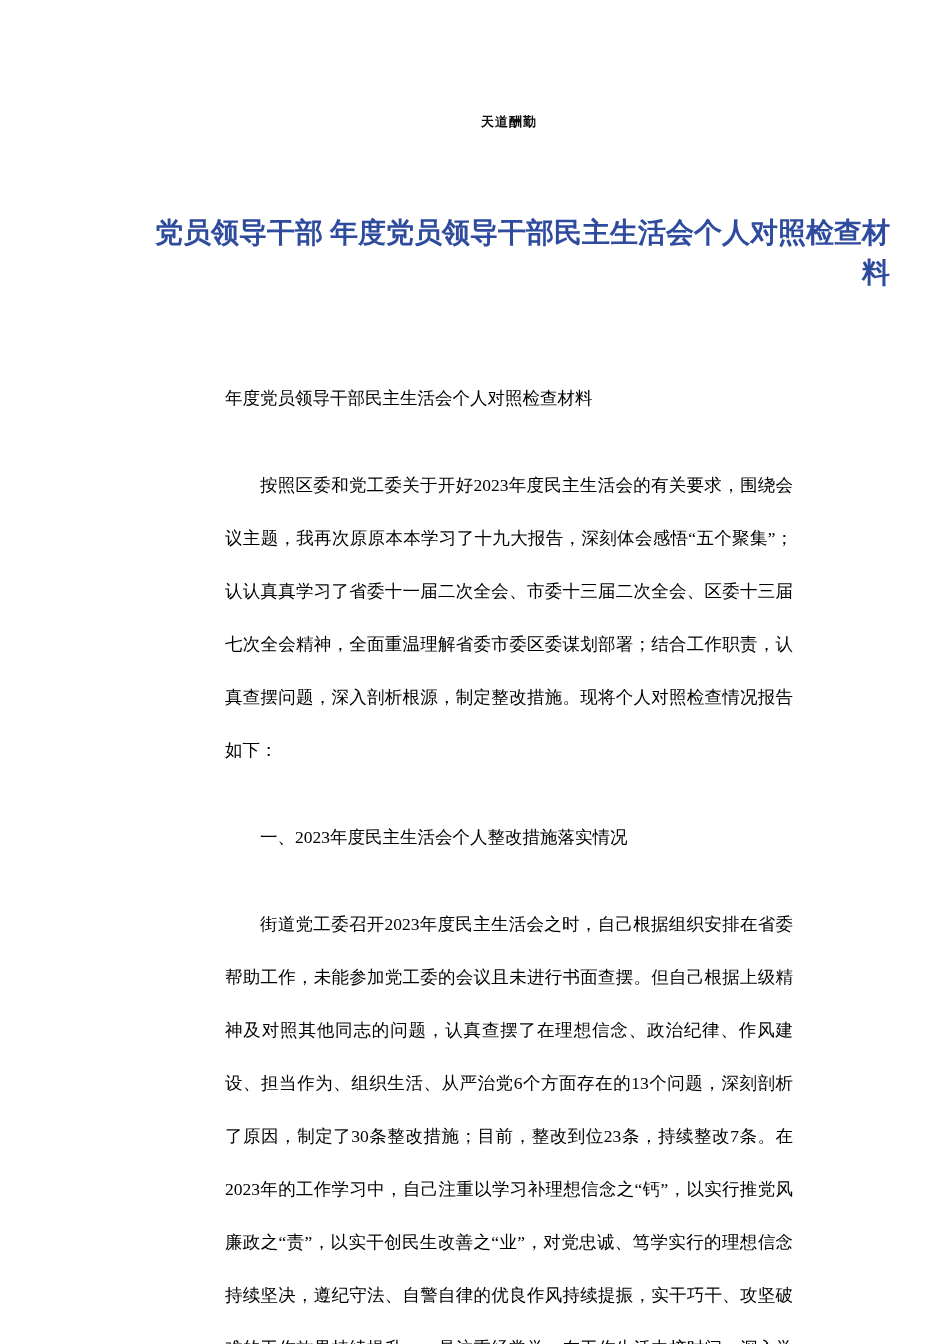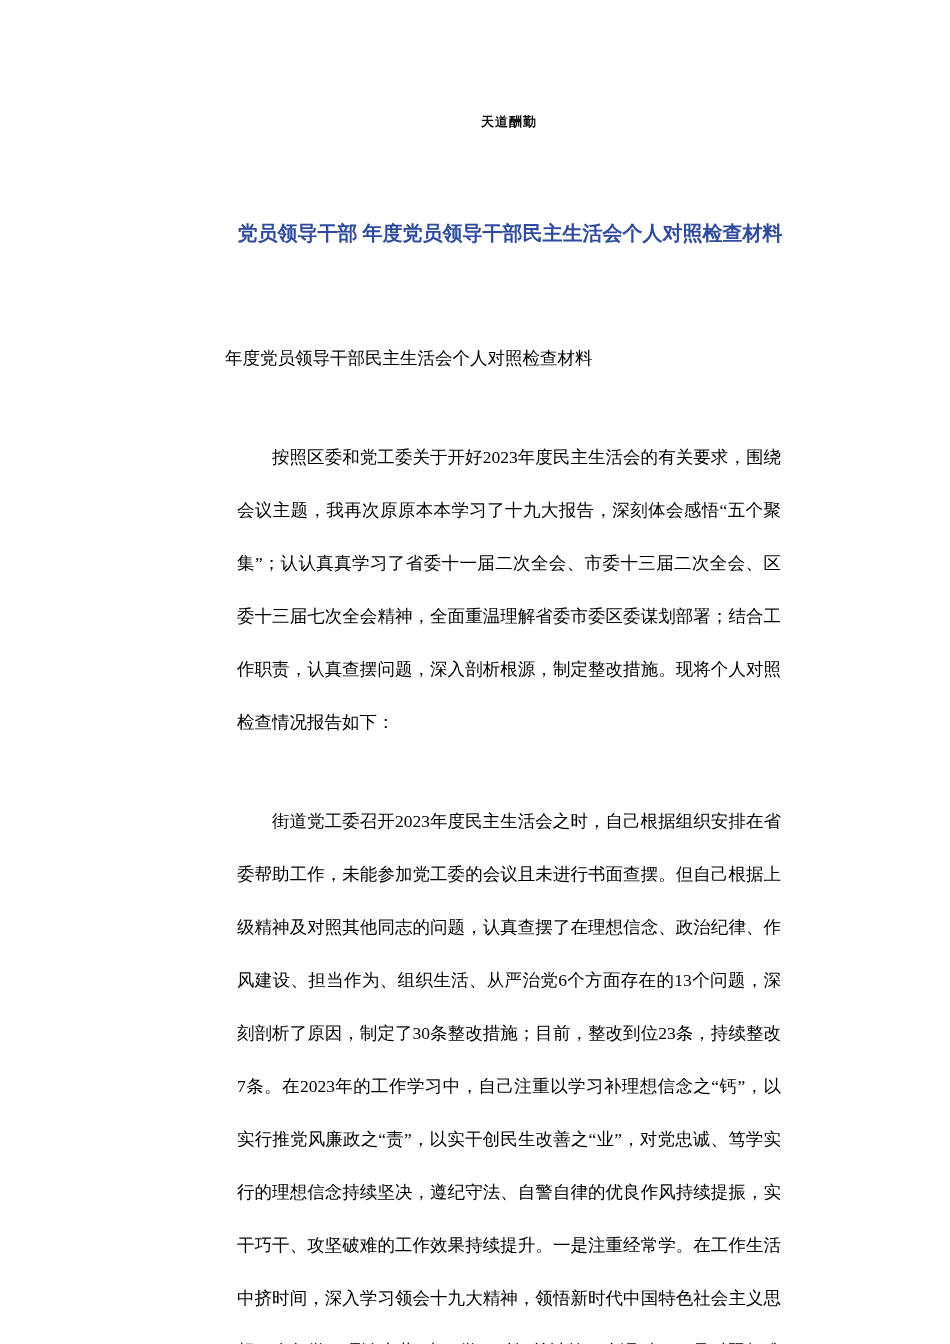--- a/index.html
+++ b/index.html
@@ -18,40 +18,40 @@
     padding-top: 62px;
     text-align: center;
     font-size: 13px;
     line-height: 18px;
     font-weight: 700;
     letter-spacing: 1px;
     color: #111111;
   }
   .doc-title {
     margin: 48px 60px 0 62px;
-    font-size: 20px;
+    font-size: 28px;
     line-height: 40px;
     font-weight: 700;
     color: var(--title-blue, #2e4b9e);
-    text-align: center;
+    text-align: right;
   }
   .content {
     margin: 28px 140px 0 140px;
     font-size: 17.5px;
     line-height: 53px;
     text-align: justify;
     text-justify: inter-ideograph;
     color: #000000;
   }
   .doc-subtitle {
     text-align: left;
     text-indent: 0;
   }
   .content p {
-    margin: 12px;
+    margin: 0;
     text-indent: 2em;
   }
   .cutoff-artifact {
     position: absolute;
     left: 141px;
     top: 1312px;
     width: 22px;
     height: 14px;
     background: var(--artifact-blue, #2e4b9e);
   }
@@ -63,19 +63,20 @@
 
   <div class="doc-header">天道酬勤</div>
 
   <h1 class="doc-title">党员领导干部 年度党员领导干部民主生活会个人对照检查材料</h1>
 
   <div class="content">
     <div class="doc-subtitle">年度党员领导干部民主生活会个人对照检查材料</div>
 
     <p>按照区委和党工委关于开好2023年度民主生活会的有关要求，围绕会议主题，我再次原原本本学习了十九大报告，深刻体会感悟“五个聚集”；认认真真学习了省委十一届二次全会、市委十三届二次全会、区委十三届七次全会精神，全面重温理解省委市委区委谋划部署；结合工作职责，认真查摆问题，深入剖析根源，制定整改措施。现将个人对照检查情况报告如下：</p>
 
+    <p>一、2023年度民主生活会个人整改措施落实情况</p>
 
     <p>街道党工委召开2023年度民主生活会之时，自己根据组织安排在省委帮助工作，未能参加党工委的会议且未进行书面查摆。但自己根据上级精神及对照其他同志的问题，认真查摆了在理想信念、政治纪律、作风建设、担当作为、组织生活、从严治党6个方面存在的13个问题，深刻剖析了原因，制定了30条整改措施；目前，整改到位23条，持续整改7条。在2023年的工作学习中，自己注重以学习补理想信念之“钙”，以实行推党风廉政之“责”，以实干创民生改善之“业”，对党忠诚、笃学实行的理想信念持续坚决，遵纪守法、自警自律的优良作风持续提振，实干巧干、攻坚破难的工作效果持续提升。一是注重经常学。在工作生活中挤时间，深入学习领会十九大精神，领悟新时代中国特色社会主义思想，全年学习理论专著3本，学习时间总计约40余课时。二是对照标准炼。全年，自己严格按照区委、党工委的标准要求，加强自身的党性修养；在省委帮助工作期间，对标组工干部，注重凝炼对党绝对忠诚、对组织绝对老实的党性；在街道工作期间，注重在与群众交往交流中，磨炼为民效劳的公仆心境。三是结合实际干。结合街道办辖区广、社区多、党员众的实际，在负责的党风廉政主体责任工作中，严格落实主体责任备案制和信息化监管试点，推动分管领导、社区将主体责任工作由“虚”变“实”；在负责的依法治</p>
   </div>
 
   <div class="cutoff-artifact"></div>
 
 </div>
 
 </body></html>

